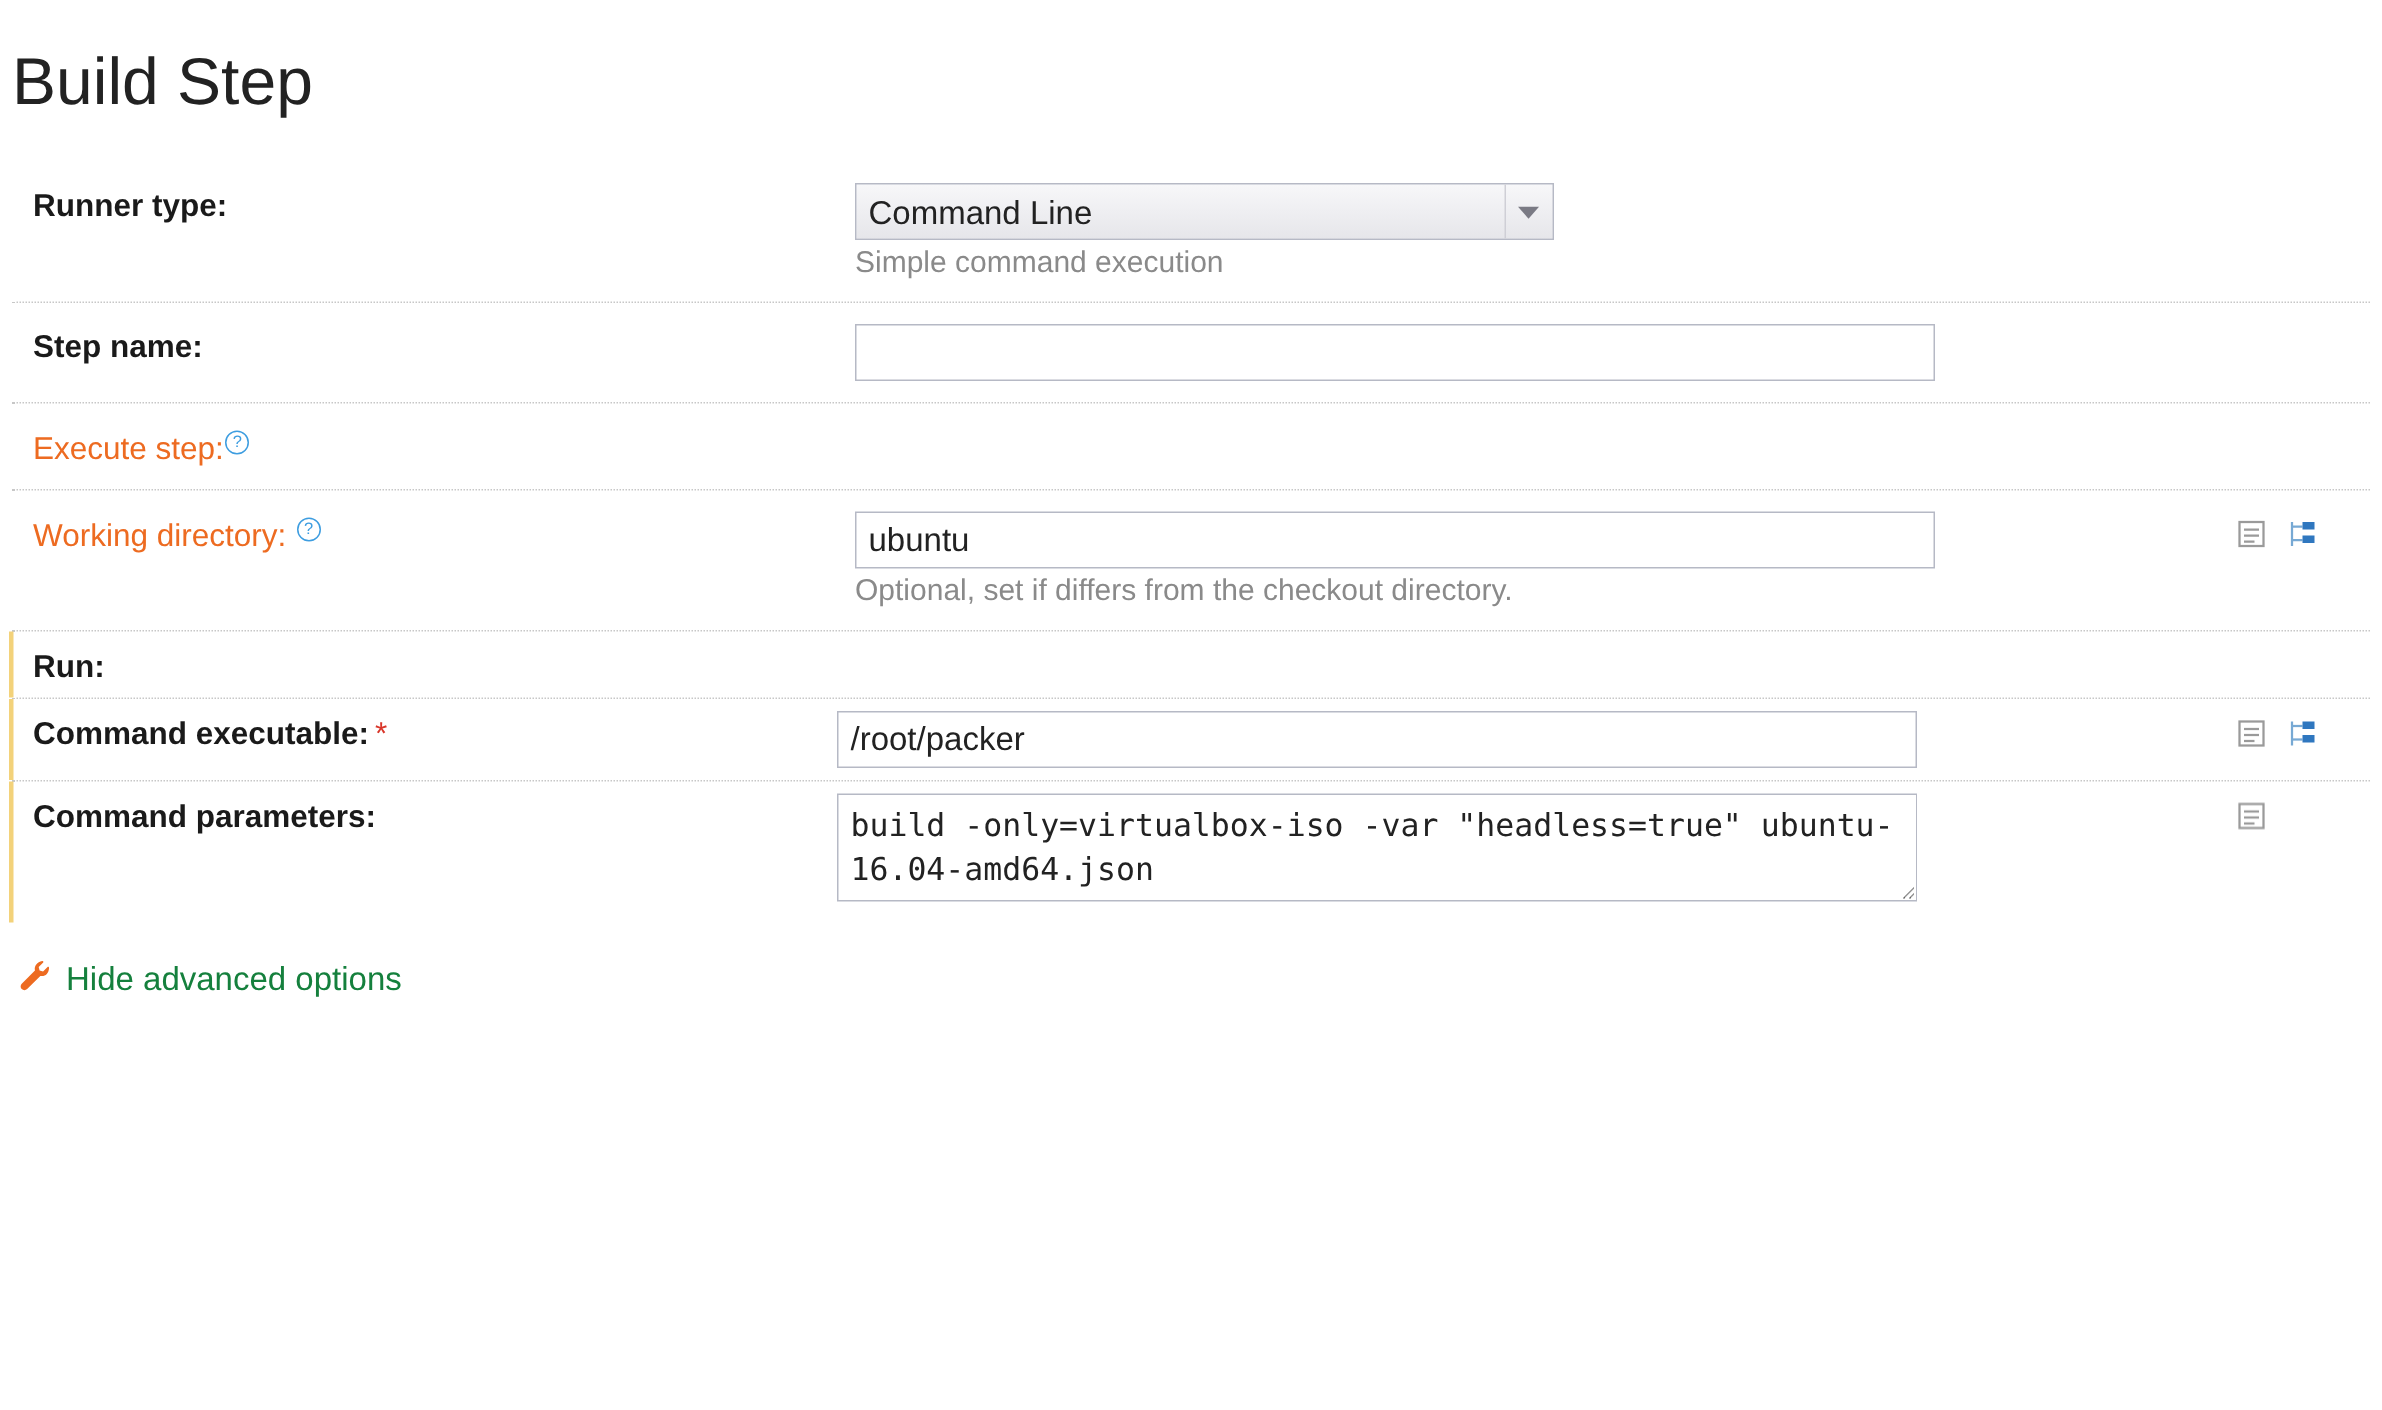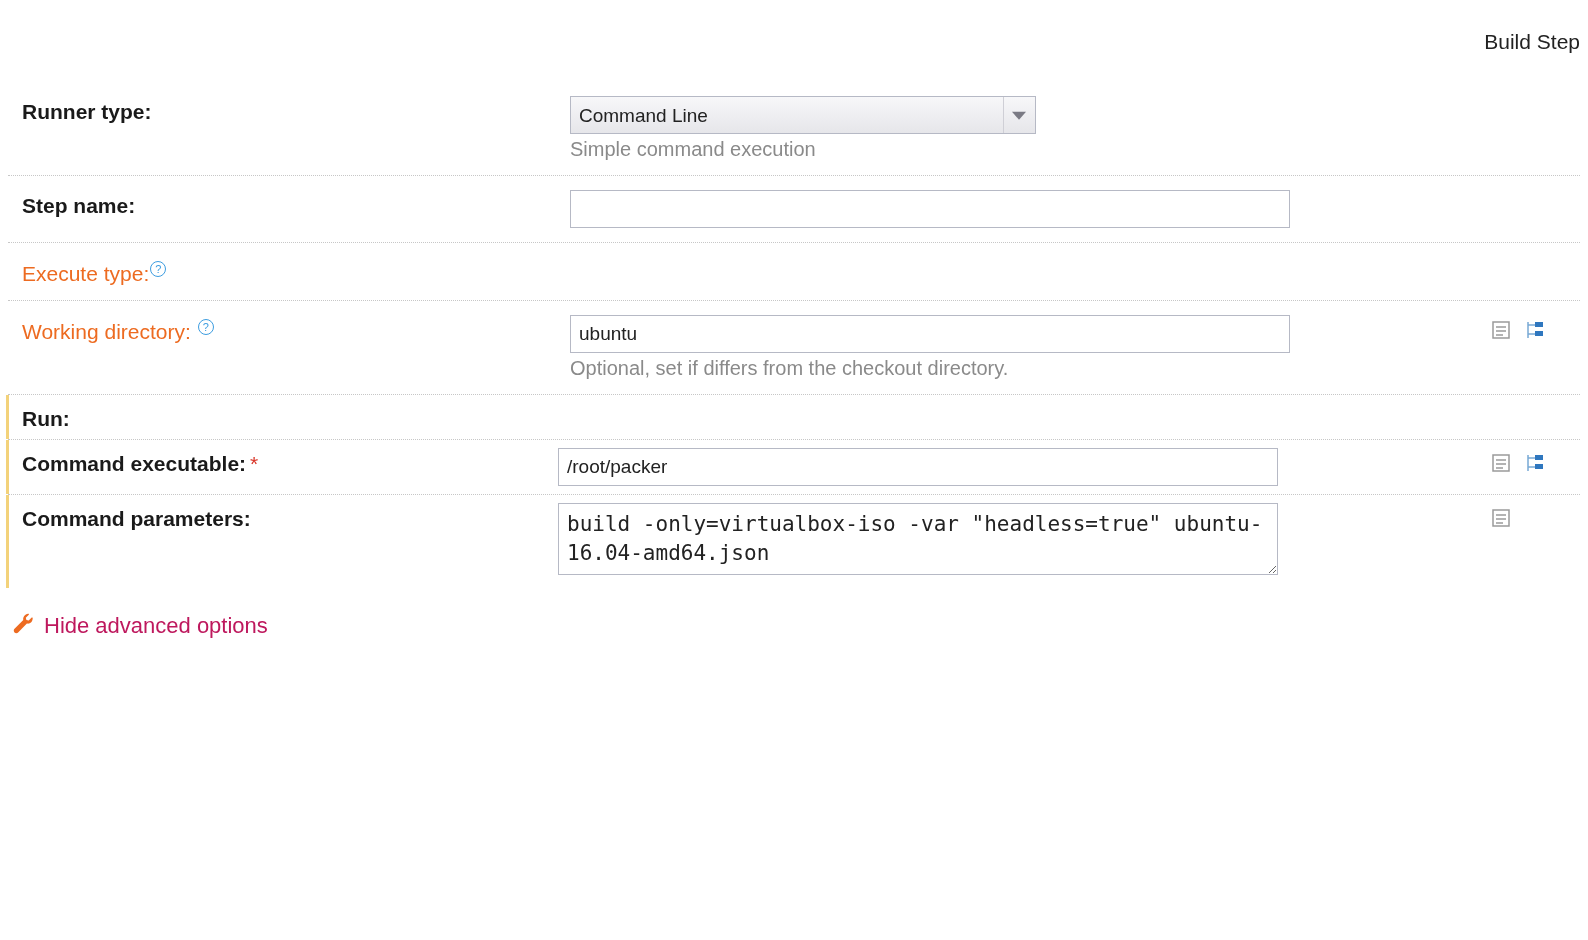--- a/index.html
+++ b/index.html
@@ -4,24 +4,23 @@
 <style>
 * { box-sizing: border-box; margin: 0; padding: 0; }
 body {
   font-family: -apple-system, BlinkMacSystemFont, "Segoe UI", Helvetica, Arial, sans-serif;
   background: #fff;
   color: #222;
   font-size: 21px;
   padding: 10px 8px;
 }
 h2.page-title {
-  font-size: 21px;
+  font-size: 44px;
   font-weight: 400;
   margin: 20px 0 28px 0;
-  text-align: right;
 }
 .field-row {
   display: flex;
   align-items: flex-start;
   border-bottom: 1px dotted #c7c7c7;
   padding: 8px 0 8px 0;
   position: relative;
 }
 .field-row.tall { padding: 14px 0 14px 0; gap: 12px; }
 .no-border { border-bottom: none; }
@@ -68,21 +67,21 @@
   display: flex;
   gap: 12px;
 }
 .hint {
   color: #8a8a8a;
   font-size: 20px;
   margin-top: 4px;
 }
 select.styled, input.styled, textarea.styled {
   font-family: inherit;
-  font-size: 19px;
+  font-size: 22px;
   border: 1px solid #b6b9c5;
   background: #fff;
   color: #222;
   padding: 4px 8px;
   height: 38px;
 }
 select.styled {
   appearance: none;
   -webkit-appearance: none;
   background-image: linear-gradient(#f7f7f9,#e6e6ea);
@@ -132,21 +131,21 @@
 svg .notes-frame { stroke: #9a9a9a; fill: #fff; }
 svg .notes-line { stroke: #9a9a9a; }
 
 svg .tree-node { fill: #2f77bf; }
 svg .tree-line { stroke: #77a9d4; }
 
 .adv-toggle {
   display: inline-flex;
   align-items: center;
   gap: 10px;
-  color: #be185d;
+  color: #15803d;
   font-size: 22px;
   margin: 24px 0 0 4px;
   cursor: pointer;
 }
 .adv-toggle svg { width: 22px; height: 22px; }
 </style>
 </head>
 <body>
 
 
@@ -177,21 +176,21 @@
   </div>
   <div class="value-col">
     <input class="styled w-720" type="text" value="" style="">
   </div>
   <div class="row-actions"></div>
 </div>
 
 
 <div class="field-row tall">
   <div class="label-col orange">
-    <label>Execute type:</label><span class="help-badge">?</span>
+    <label>Execute step:</label><span class="help-badge">?</span>
   </div>
   <div class="row-actions"></div>
 </div>
 
 
 <div class="field-row tall">
   <div class="label-col orange">
     <label>Working directory:</label>
     <span class="help-badge">?</span>
   </div>

